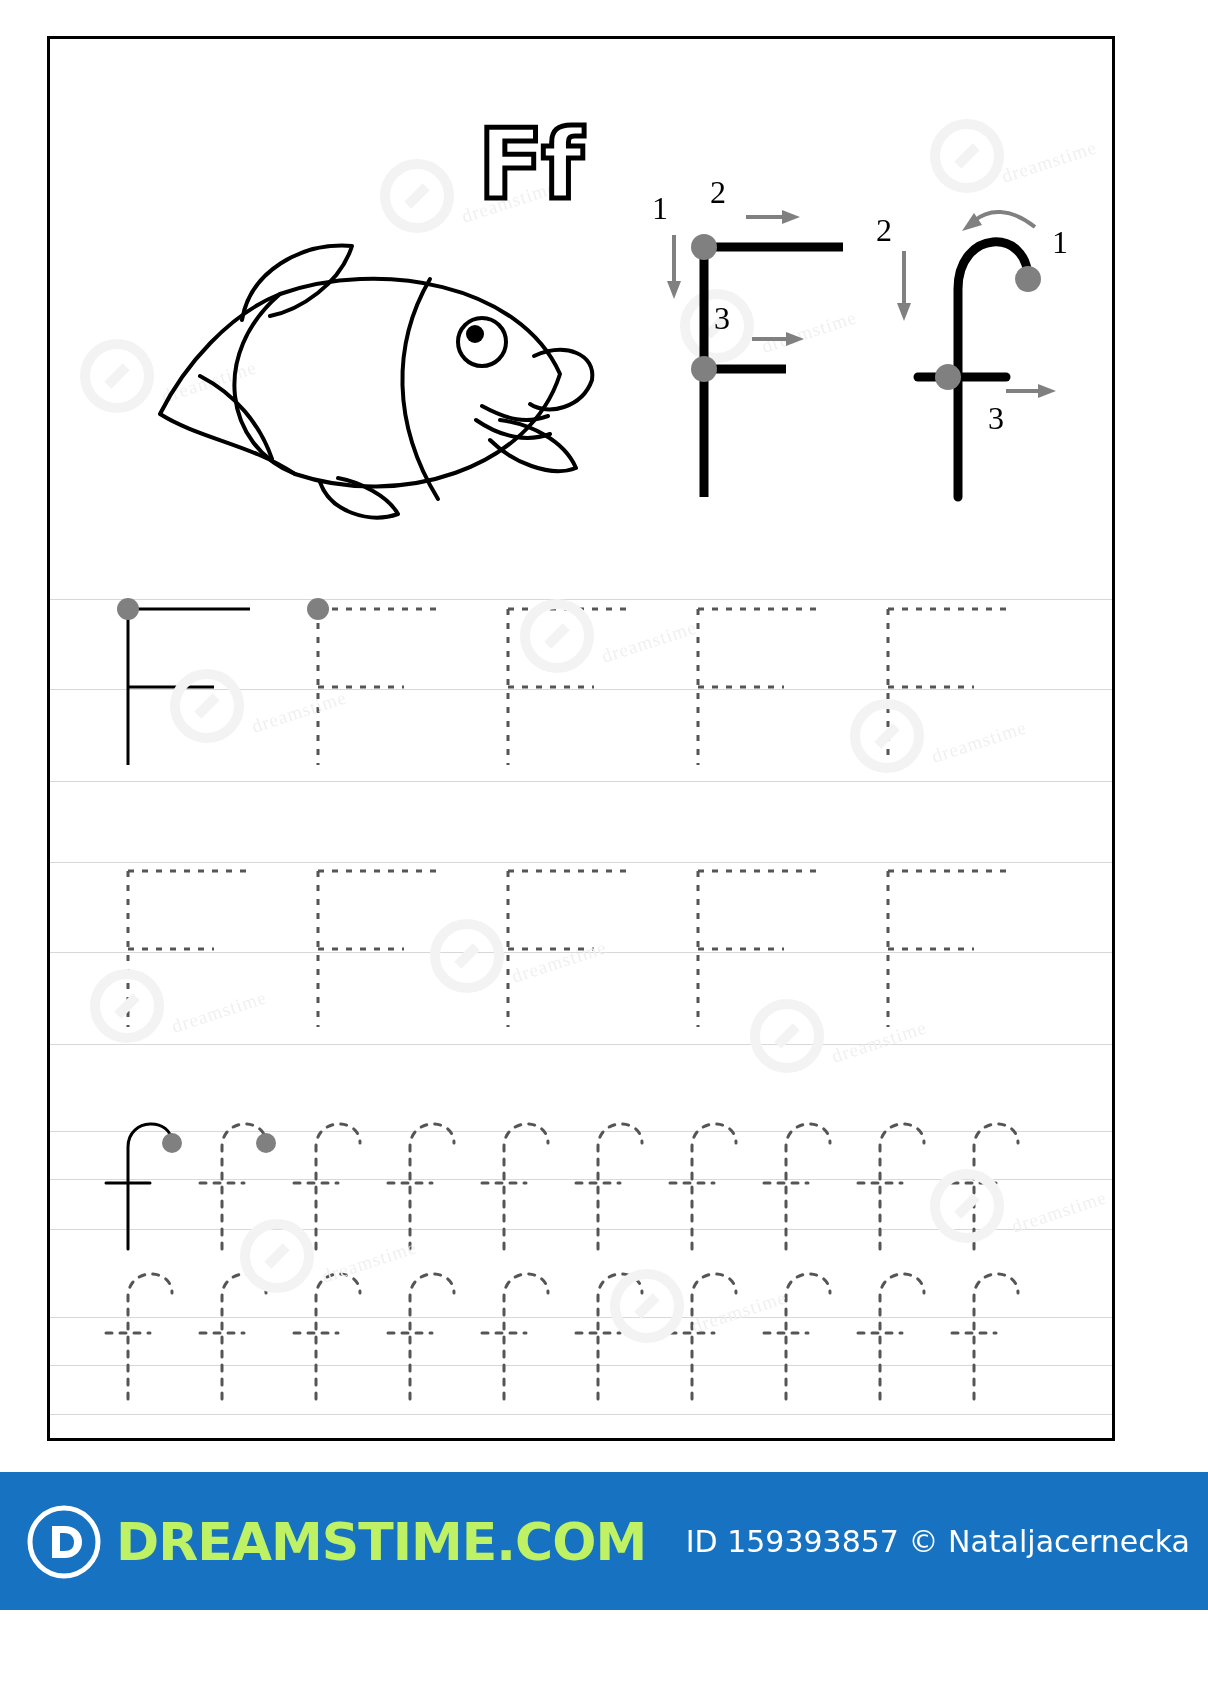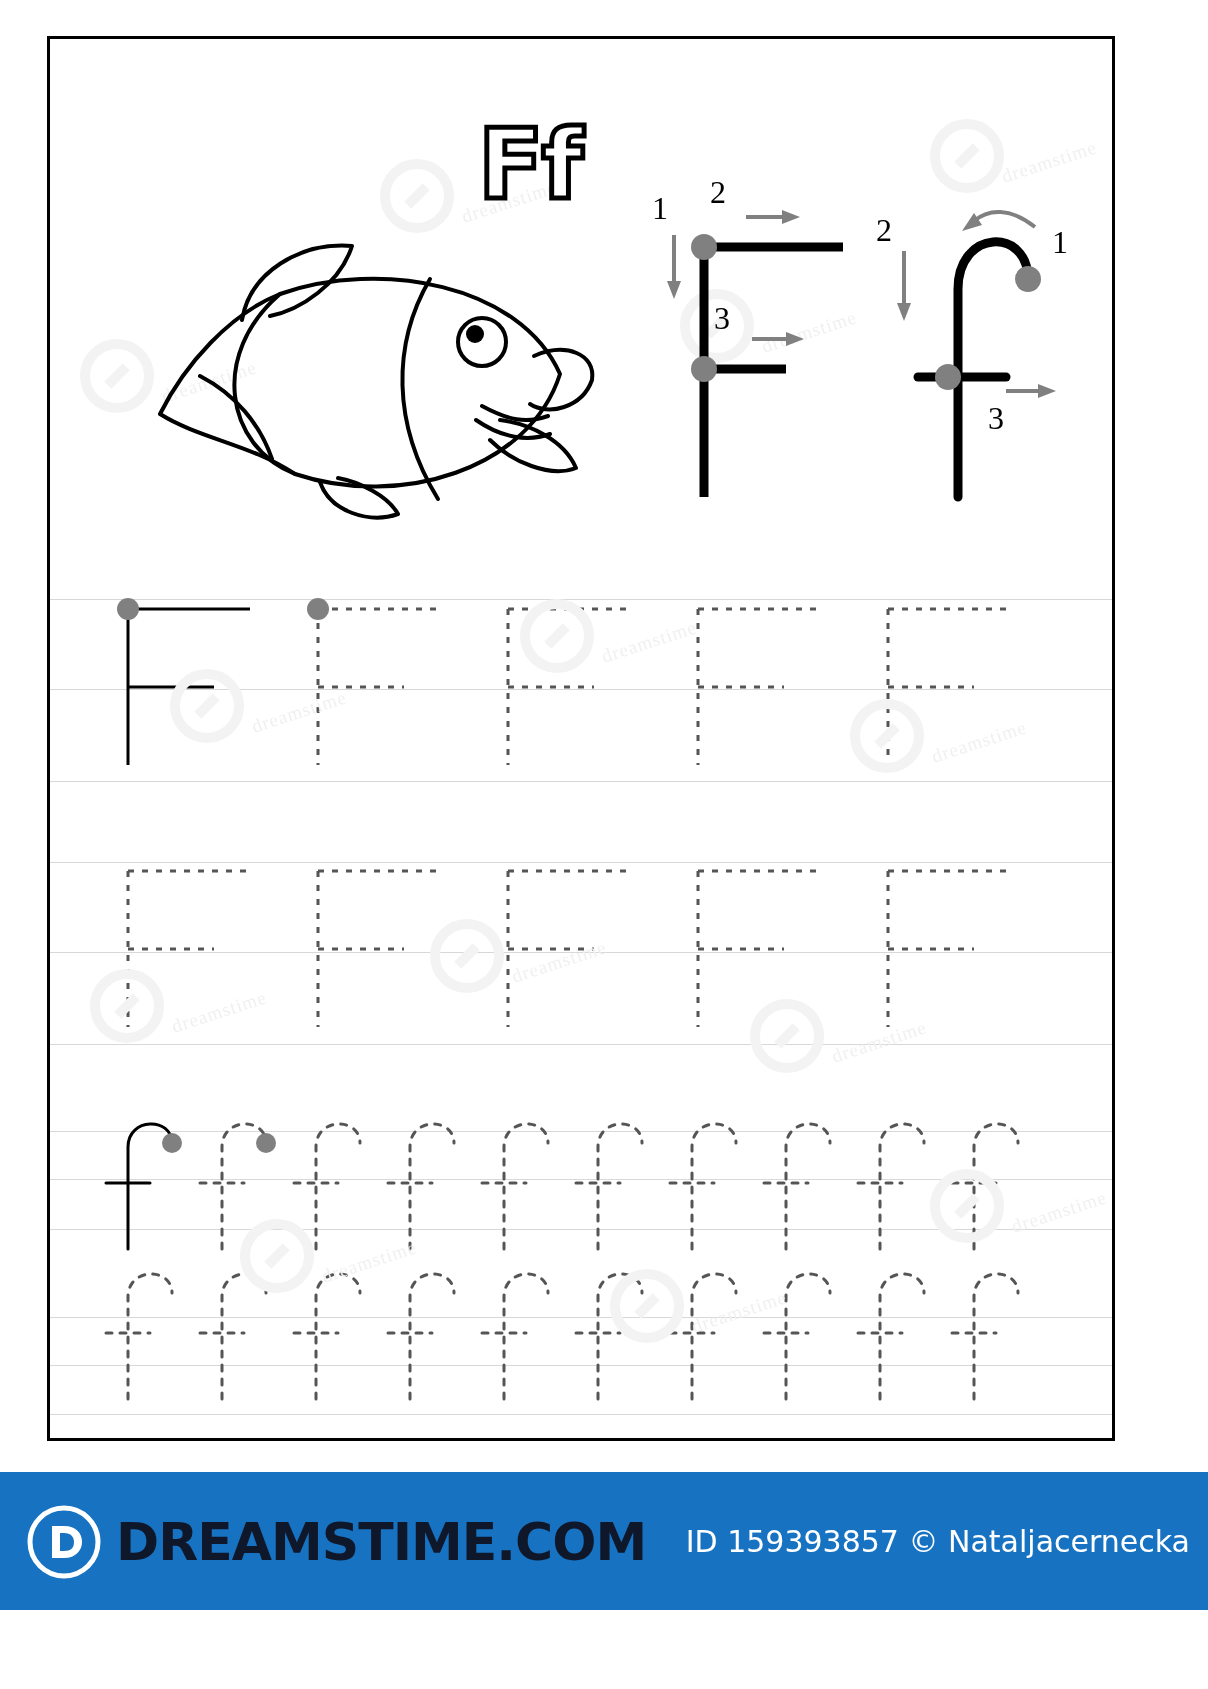--- a/index.html
+++ b/index.html
@@ -154,21 +154,21 @@
     width: 76px;
     height: 76px;
   }
   #footer-brand {
     position: absolute;
     left: 116px;
     top: 40px;
     font-family: "DejaVu Sans", sans-serif;
     font-size: 52px;
     font-weight: bold;
-    color: #0f172a;
+    color: #bef264;
     letter-spacing: -1px;
     white-space: nowrap;
   }
   #footer-meta {
     position: absolute;
     right: 18px;
     top: 52px;
     font-family: "DejaVu Sans", sans-serif;
     font-size: 30px;
     color: #ffffff;

